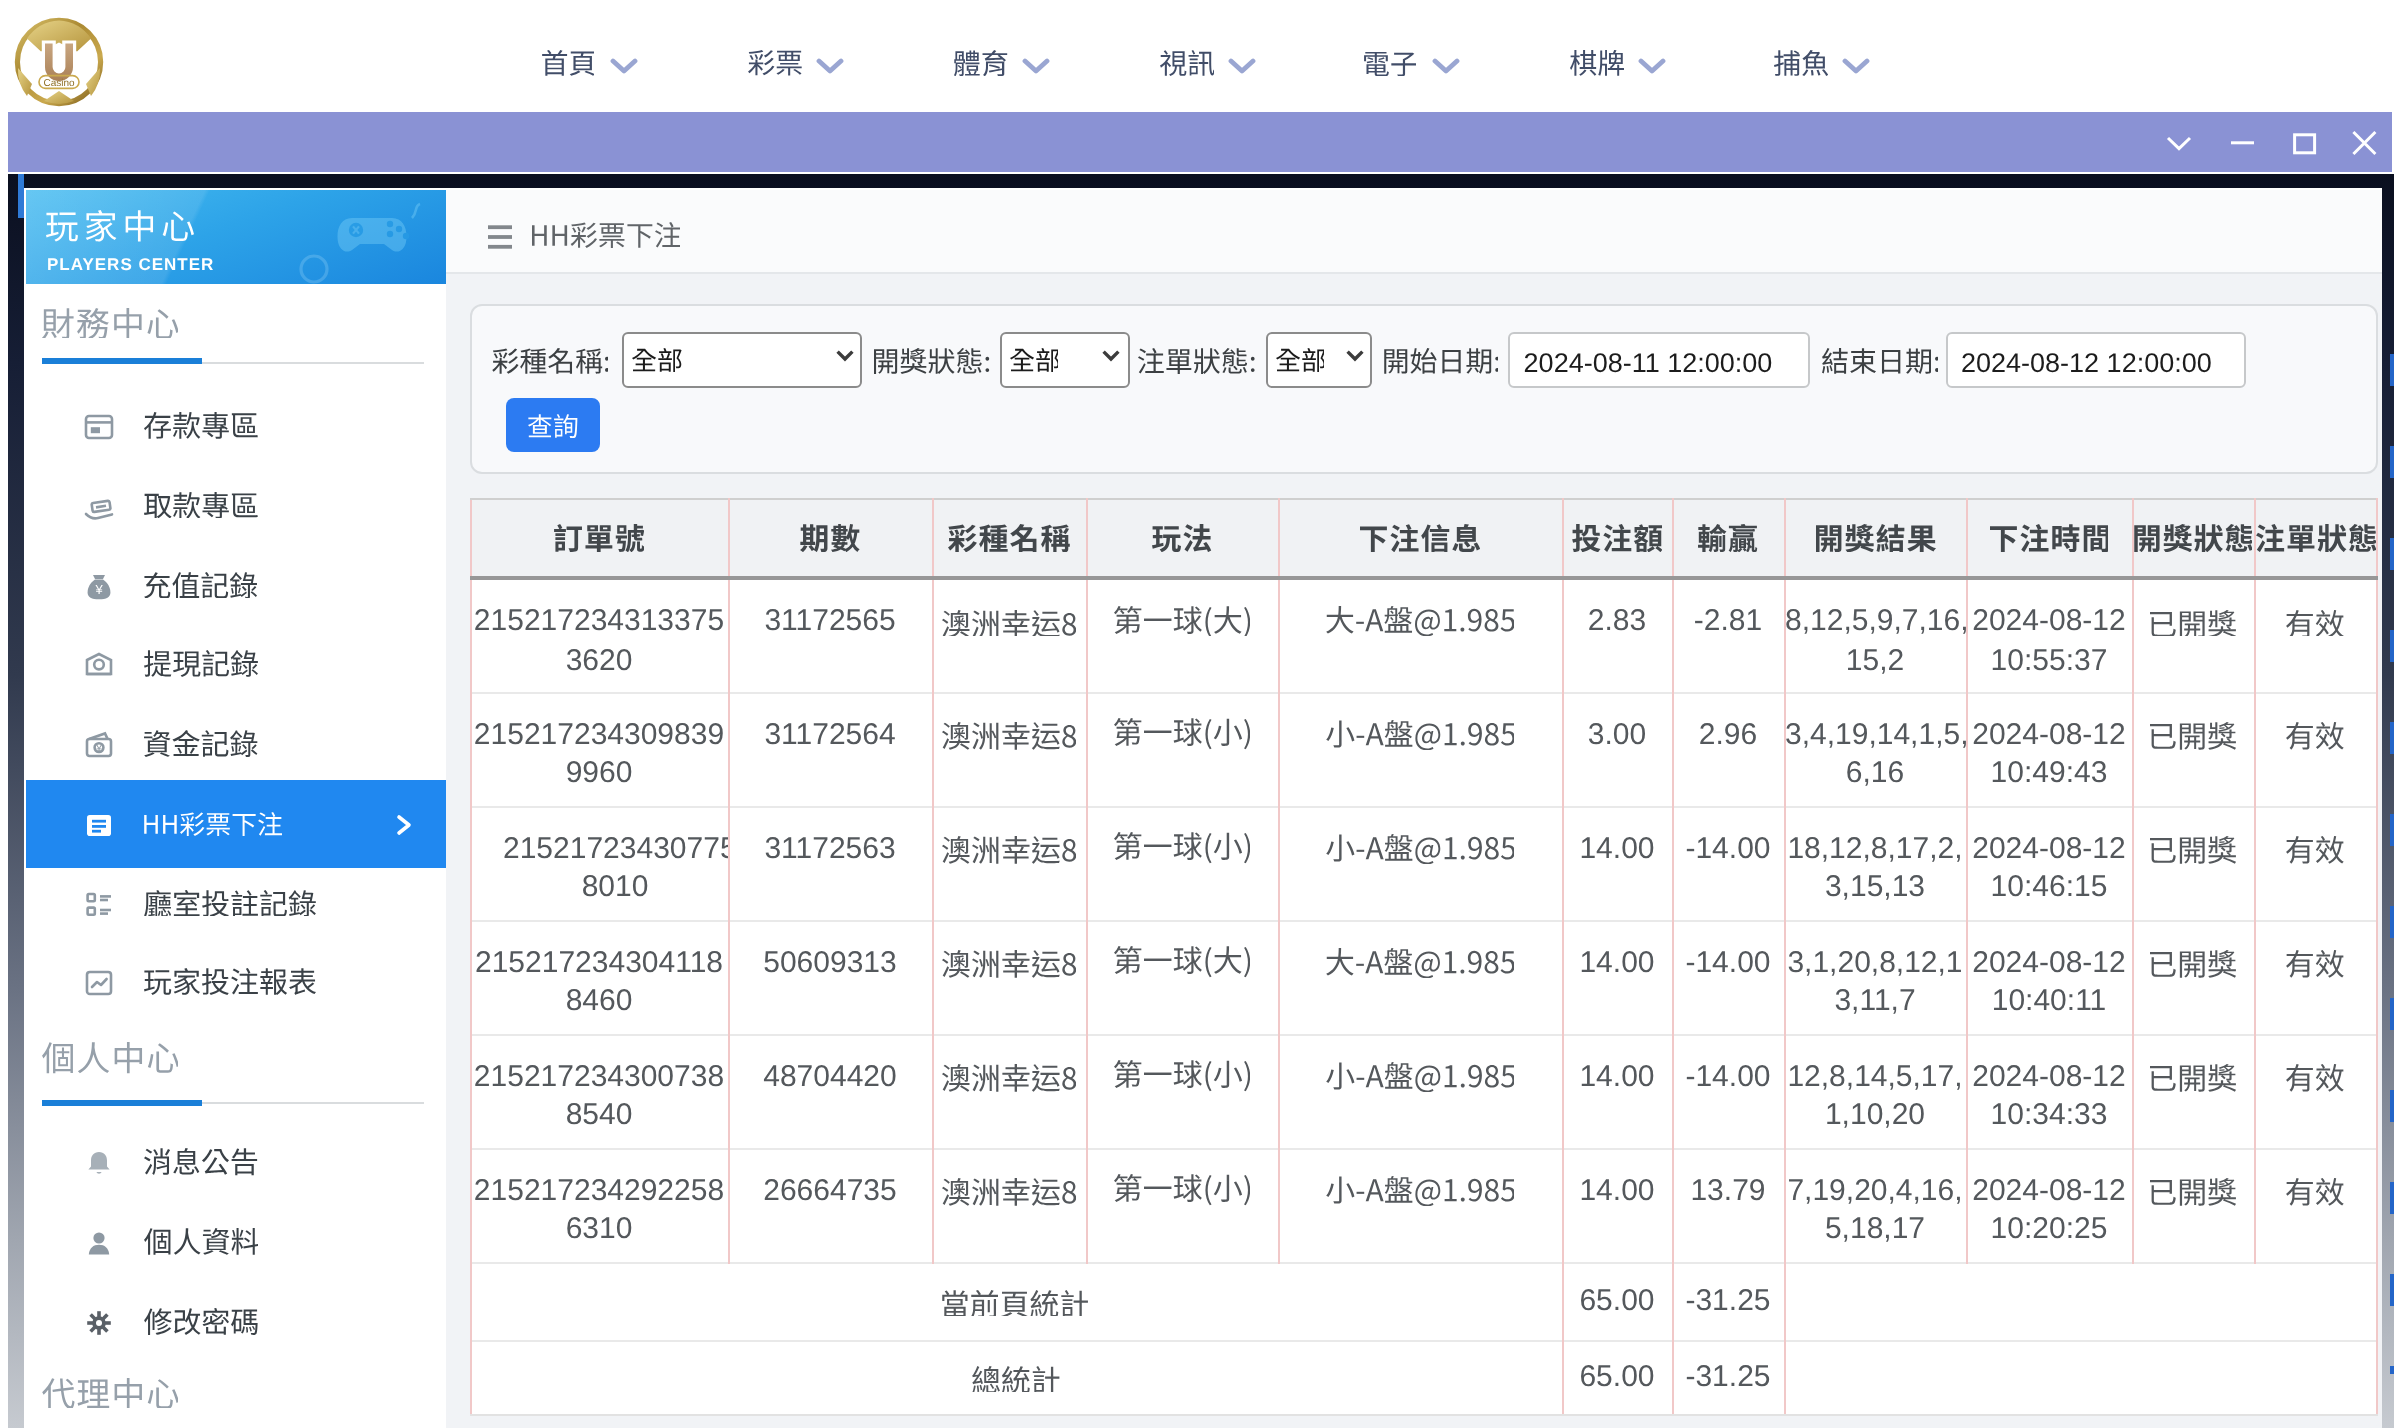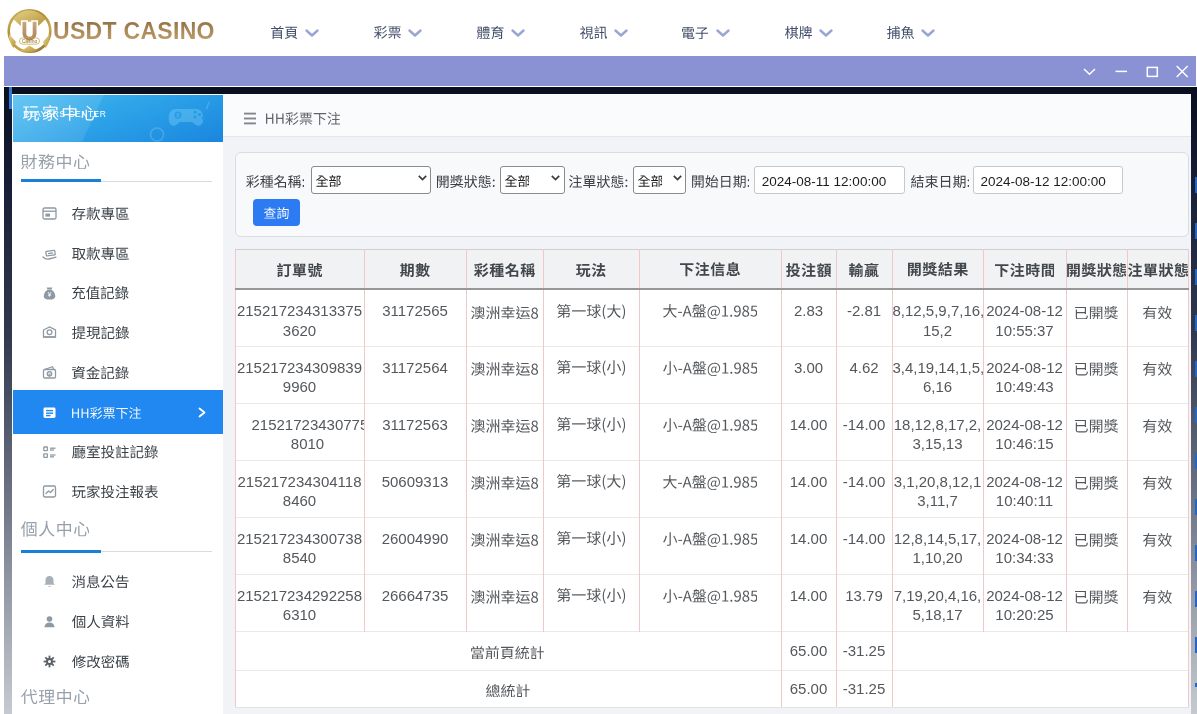--- a/index.html
+++ b/index.html
@@ -45,21 +45,20 @@
       </defs>
 <circle cx="22.5" cy="23" r="20.8" fill="#fff" stroke="url(#gold1)" stroke-width="2.6"></circle>
 <path d="M22.5 2.2 a20.8 20.8 0 0 1 16 9 l-7 6.5 -9 -4.5 -9 4.5 -7 -6.5 a20.8 20.8 0 0 1 16 -9z" fill="url(#gold3)"></path>
 <path d="M2 26 l7 8 -2.5 6 a20.8 20.8 0 0 1 -4.5 -14z" fill="url(#gold3)"></path>
 <path d="M43 26 l-7 8 2.5 6 a20.8 20.8 0 0 0 4.5 -14z" fill="url(#gold3)"></path>
 <path d="M15 42.5 l7.5 -5 7.5 5 a20.8 20.8 0 0 1 -15 0z" fill="url(#gold3)"></path>
 <path d="M14.7 13 v12.5 a7.8 7.8 0 0 0 15.6 0 V13 h-5.4 v12.5 a2.4 2.4 0 0 1 -4.8 0 V13 z" fill="url(#tan1)" stroke="#fff" stroke-width="1.6"></path>
 <rect x="12.5" y="29.8" width="20" height="6.4" rx="3.2" fill="none" stroke="#caa94e" stroke-width="0.8"></rect>
 <text x="22.5" y="34.8" font-size="5" text-anchor="middle" fill="#8f6f26" font-family="Liberation Sans">Casino</text>
 </svg>
-    <div class="ab" style="left:53px;top:18px;font-size:23px;font-weight:bold;letter-spacing:0.3px;background:linear-gradient(180deg,#8a6940 0%,#a98757 45%,#c9a46e 100%);-webkit-background-clip:text;background-clip:text;color:transparent;font-stretch:condensed">USDT CASINO</div>
     <div class="ab" style="left:270.5px;top:25px"><svg class="ct" style="color:#414d68" width="26.6" height="12.9" viewBox="0 -844 1898 925">
         <use href="#r9996" x="-54"></use>
         <use href="#r9801" x="946"></use>
       </svg></div>
     <svg class="ab" style="left:304.5px;top:28.5px" width="14" height="8" viewBox="0 0 14 8" fill="none">
       <path d="M1.5 1.5 L7 6.5 L12.5 1.5" stroke="#9aa6d2" stroke-width="2.4" stroke-linecap="round" stroke-linejoin="round"></path>
     </svg>
     <div class="ab" style="left:373.7px;top:25px"><svg class="ct" style="color:#414d68" width="26.9" height="12.7" viewBox="0 -828 1922 910">
         <use href="#r5f69" x="-27"></use>
         <use href="#r7968" x="973"></use>
@@ -134,21 +133,21 @@
 <svg class="ab" style="left:135px;top:31px;opacity:0.22" width="18" height="17" viewBox="0 0 18 17" fill="none" stroke="#bfeafe" stroke-width="1.6">
           <circle cx="9" cy="8.5" r="6.5"></circle>
         </svg>
 </div>
       <div class="ab" style="left:10.9px;top:10.5px"><svg class="ct" style="color:#fff" width="74.0" height="15.8" viewBox="0 -847 4356 929">
           <use href="#r73a9" x="-34"></use>
           <use href="#r5bb6" x="1107"></use>
           <use href="#r4e2d" x="2248"></use>
           <use href="#r5fc3" x="3390"></use>
         </svg></div>
-      <div class="ab" style="left:11px;top:14px;font-size:8.5px;font-weight:normal;letter-spacing:0.5px;color:#fff">PLAYERS CENTER</div>
+      <div class="ab" style="left:11px;top:32px;font-size:8.5px;font-weight:bold;letter-spacing:0.5px;color:#fff">PLAYERS CENTER</div>
       <div class="ab stxt" style="left:8px;top:59.0px"><svg class="ct" style="color:#96a0aa" width="68.4" height="15.7" viewBox="0 -841 4021 922">
           <use href="#r8ca1" x="-33"></use>
           <use href="#r52d9" x="996"></use>
           <use href="#r4e2d" x="2026"></use>
           <use href="#r5fc3" x="3055"></use>
         </svg></div>
       <div class="ab" style="left:8px;top:86.0px;width:191px;height:1px;background:#d9dcde"></div>
       <div class="ab" style="left:8px;top:84.5px;width:80px;height:3px;background:#1a7fd8"></div>
       <div class="ab" style="left:28px;top:110.8px"><svg class="mi" width="17" height="17" viewBox="0 0 17 17" fill="none" stroke="#8e99a3" stroke-width="1.3">
           <rect x="2" y="3" width="13" height="11" rx="1.5"></rect>
@@ -533,21 +532,21 @@
                 <use href="#r41" x="1315"></use>
                 <use href="#r76e4" x="1923"></use>
                 <use href="#r40" x="2923"></use>
                 <use href="#r31" x="3869"></use>
                 <use href="#r2e" x="4424"></use>
                 <use href="#r39" x="4702"></use>
                 <use href="#r38" x="5257"></use>
                 <use href="#r35" x="5812"></use>
               </svg></td>
             <td>3.00</td>
-            <td>4.62</td>
+            <td>2.96</td>
             <td>3,4,19,14,1,5,<br>6,16</td>
             <td>2024-08-12<br>10:49:43</td>
             <td><svg class="ct" width="43.0" height="13.9" viewBox="0 -843 2869 925">
                 <use href="#r5df2" x="-93"></use>
                 <use href="#r958b" x="907"></use>
                 <use href="#r734e" x="1907"></use>
               </svg></td>
             <td><svg class="ct" width="28.9" height="13.9" viewBox="0 -841 1924 926">
                 <use href="#r6709" x="-43"></use>
                 <use href="#r6548" x="957"></use>
@@ -636,21 +635,21 @@
                 <use href="#r958b" x="907"></use>
                 <use href="#r734e" x="1907"></use>
               </svg></td>
             <td><svg class="ct" width="28.9" height="13.9" viewBox="0 -841 1924 926">
                 <use href="#r6709" x="-43"></use>
                 <use href="#r6548" x="957"></use>
               </svg></td>
           </tr>
           <tr style="height:57px">
             <td style="padding-left:0;padding-right:0">215217234300738<br>8540</td>
-            <td>26004990</td>
+            <td>48704420</td>
             <td><svg class="ct" width="67.1" height="13.9" viewBox="0 -841 4472 924">
                 <use href="#r6fb3" x="-37"></use>
                 <use href="#r6d32" x="963"></use>
                 <use href="#r5e78" x="1963"></use>
                 <use href="#r8fd0" x="2963"></use>
                 <use href="#r38" x="3963"></use>
               </svg></td>
             <td><svg class="ct" width="68.1" height="15.7" viewBox="0 -848 4539 1044">
                 <use href="#r7b2c" x="-45"></use>
                 <use href="#r4e00" x="955"></use>

